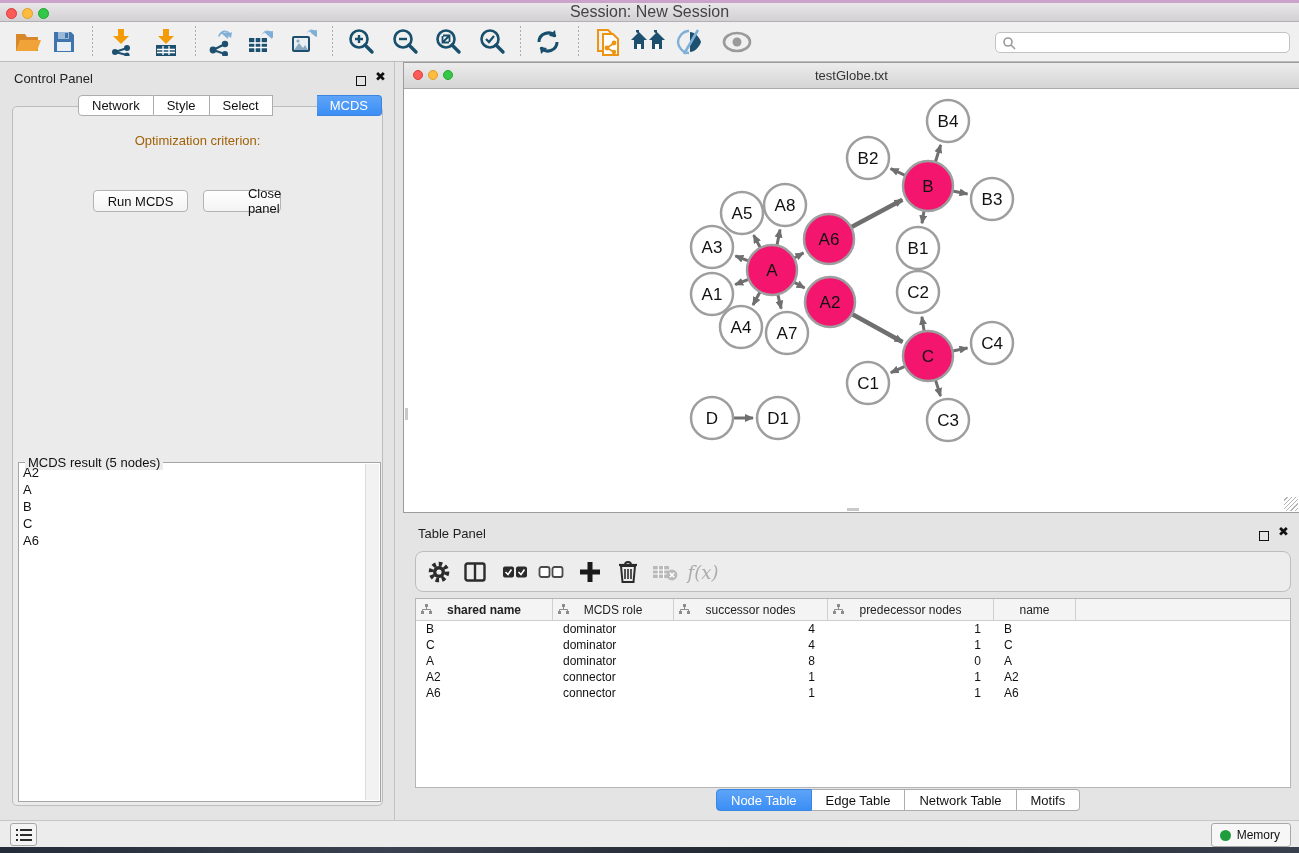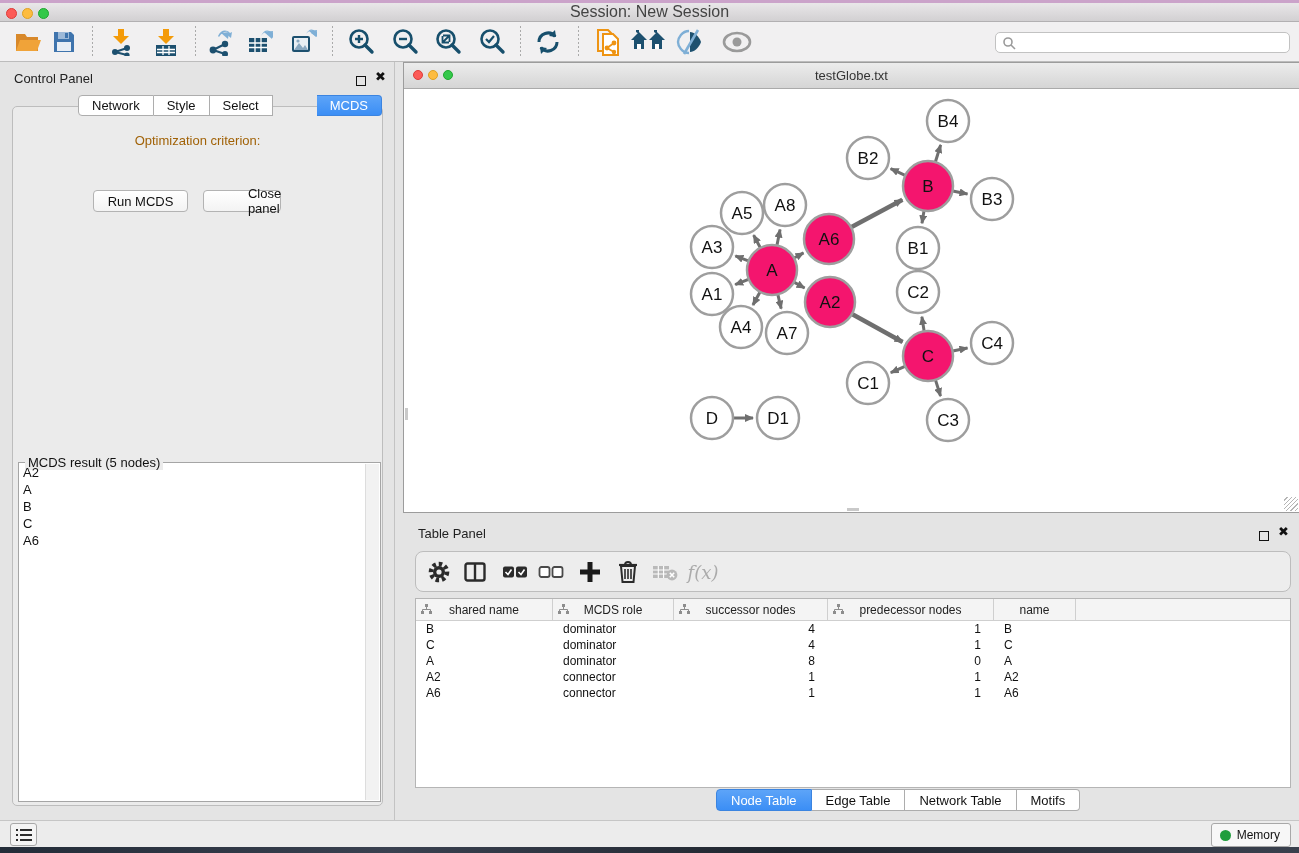--- a/index.html
+++ b/index.html
@@ -482,21 +482,21 @@
           <path d="M17.8 9.8l4.4 4.4M22.2 9.8l-4.4 4.4" stroke="#fff" stroke-width="1.6"></path>
         </svg>
     </span>
     <span class="tp-ic" style="left:287px">
       <span id="fx-label">f(x)</span>
     </span>
   </div>
 
   <div id="data-table">
     <div id="tbl-header">
-        <div class="th" style="width: 137px;">
+        <div class="th" style="width: 137px; font-weight: bold;">
           <svg class="tree-ic" width="11" height="11" viewBox="0 0 11 11">
             <g fill="#8d8d8d">
               <rect x="4" y="0" width="3" height="3"></rect>
               <rect x="0" y="7" width="3" height="3"></rect>
               <rect x="8" y="7" width="3" height="3"></rect>
             </g>
             <path d="M5.5 3v2.5M1.5 7V5.5h8V7" stroke="#8d8d8d" fill="none"></path>
           </svg>
           <span>shared name</span>
         </div>

